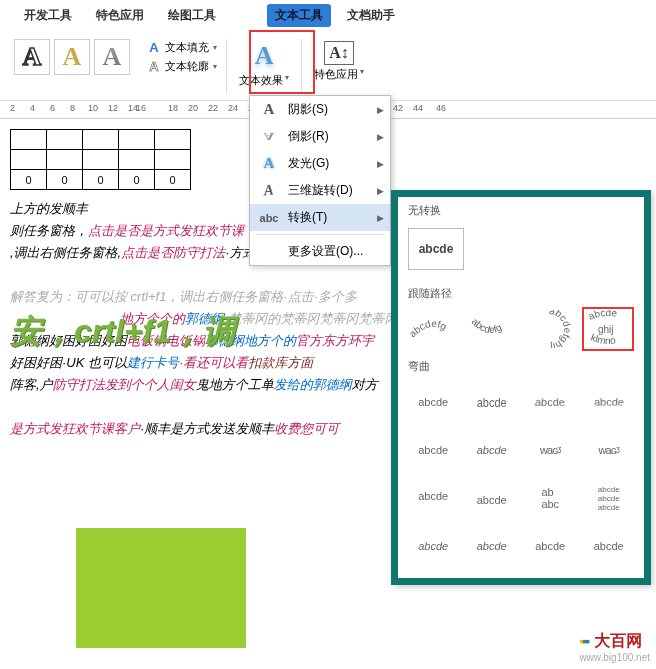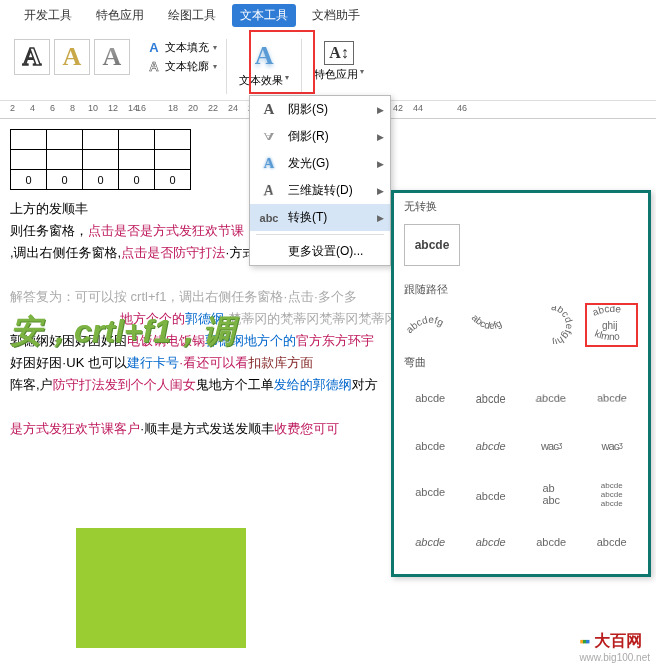--- a/index.html
+++ b/index.html
@@ -1,20 +1,20 @@
 <!DOCTYPE html>
 <html><head>
   <meta charset="utf-8">
   <style>
     * { margin: 0; padding: 0; box-sizing: border-box; }
     body { font-family: "Microsoft YaHei", sans-serif; font-size: 12px; background: #fff; width: 656px; height: 669px; overflow: hidden; position: relative; }
     
-    .tab-bar { display: flex; gap: 8px; padding: 4px 16px; align-items: center; }
+    .tab-bar { display: flex; gap: 8px; padding: 4px 16px; align-items: center; font-weight: bold; }
     .tab { padding: 3px 8px; color: #333; cursor: pointer; }
-    .tab.active { background: #2e7cd6; color: #ffffff; border-radius: 3px; }
+    .tab.active { background: #2e7cd6; color: #0f172a; border-radius: 3px; margin-left: 35px; }
     
     .ribbon { display: flex; padding: 8px 8px 6px; border-bottom: 1px solid #ddd; align-items: flex-start; gap: 2px; }
     .ribbon-group { display: flex; flex-direction: column; align-items: center; padding: 0 6px; }
     .ribbon-sep { width: 1px; height: 55px; background: #ddd; margin: 0 4px; }
     
     .style-samples { display: flex; gap: 4px; }
     .style-a { width: 36px; height: 36px; display: flex; align-items: center; justify-content: center; font-size: 26px; font-weight: bold; font-family: "Times New Roman", serif; border: 1px solid #ccc; }
     .style-a.s1 { color: #fff; -webkit-text-stroke: 1.5px #333; }
     .style-a.s2 { color: #c9a84a; }
     .style-a.s3 { background: linear-gradient(#aaa,#666); -webkit-background-clip: text; -webkit-text-fill-color: transparent; }
@@ -34,36 +34,36 @@
     
     .highlight-red { position: absolute; border: 2px solid #e33; pointer-events: none; }
     
     .dropdown { position: absolute; background: #fff; border: 1px solid #bbb; box-shadow: 2px 2px 6px rgba(0,0,0,0.2); z-index: 100; }
     .dropdown-item { display: flex; align-items: center; padding: 5px 24px 5px 10px; gap: 10px; position: relative; font-size: 12px; }
     .dropdown-item:hover, .dropdown-item.hover { background: #d6e5f5; }
     .dropdown-item .icon { width: 18px; display: inline-flex; justify-content: center; font-family: "Times New Roman", serif; font-weight: bold; font-size: 15px; color: #555; }
     .dropdown-item .arrow { position: absolute; right: 6px; font-size: 9px; color: #666; }
     .dropdown-sep { height: 1px; background: #ddd; margin: 3px 6px; }
     
-    .submenu { position: absolute; left: 391px; top: 190px; width: 260px; background: #fff; border: 3px solid #0f766e; box-shadow: 2px 2px 6px rgba(0,0,0,0.2); z-index: 101; padding-bottom: 8px; }
+    .submenu { position: absolute; left: 391px; top: 190px; width: 260px; background: #fff; border: 7px solid #0f766e; box-shadow: 2px 2px 6px rgba(0,0,0,0.2); z-index: 101; padding-bottom: 8px; }
     .submenu .section-label { padding: 6px 10px 4px; font-size: 11px; color: #555; }
     .preset-row { display: flex; gap: 8px; padding: 2px 10px; }
     .preset { width: 54px; height: 44px; display: flex; align-items: center; justify-content: center; border: 1px solid transparent; cursor: pointer; }
     .preset.selected-red { border: 2px solid #e33; }
     .preset .sample { font-size: 11px; color: #666; }
     .no-transform-box { width: 56px; height: 42px; margin: 6px 10px 10px; border: 1px solid #bbb; display: flex; align-items: center; justify-content: center; font-size: 12px; font-weight: bold; color: #444; }
     
     .ruler { position: relative; height: 18px; border-bottom: 1px solid #ccc; background: #fff; font-size: 9px; color: #666; }
     .ruler span { position: absolute; top: 2px; }
     
     .doc-area { position: relative; padding: 10px; background: #fff; }
     .table-mini { border-collapse: collapse; }
     .table-mini td { border: 1px solid #000; width: 36px; height: 20px; text-align: center; font-size: 11px; }
     
-    .body-text { font-size: 13px; line-height: 22px; margin-top: 8px; }
+    .body-text { font-size: 13px; line-height: 22px; margin-top: 8px; font-style: italic; }
     .red { color: #be185d; }
     .blue { color: #06c; }
     .green-art { position: absolute; font-size: 32px; font-weight: bold; color: #7cb342; z-index: 50; left: 10px; top: 310px; white-space: nowrap; font-style: italic; font-family: "Arial Black", sans-serif; text-shadow: 1px 1px 0 #558b2f; }
     
     .green-box { position: absolute; left: 76px; top: 528px; width: 170px; height: 120px; background: #9acd32; }
     
     .watermark { position: absolute; right: 6px; bottom: 6px; font-size: 14px; color: #999; z-index: 200; }
     .watermark .dots { letter-spacing: -2px; }
     .watermark .d1 { color: #f6a623; }
     .watermark .d2 { color: #2e9e3f; }
@@ -262,21 +262,21 @@
     <span style="left:168px">18</span>
     <span style="left:188px">20</span>
     <span style="left:208px">22</span>
     <span style="left:228px">24</span>
     <span style="left:248px">26</span>
     <span style="left:333px">36</span>
     <span style="left:353px">38</span>
     <span style="left:373px">40</span>
     <span style="left:393px">42</span>
     <span style="left:413px">44</span>
-    <span style="left:457px">46</span>
+    <span style="left:436px">46</span>
 </div>
 
 <div class="doc-area">
   <table class="table-mini">
     <tbody>
         <tr>
           <td></td>
           <td></td>
           <td></td>
           <td></td>

